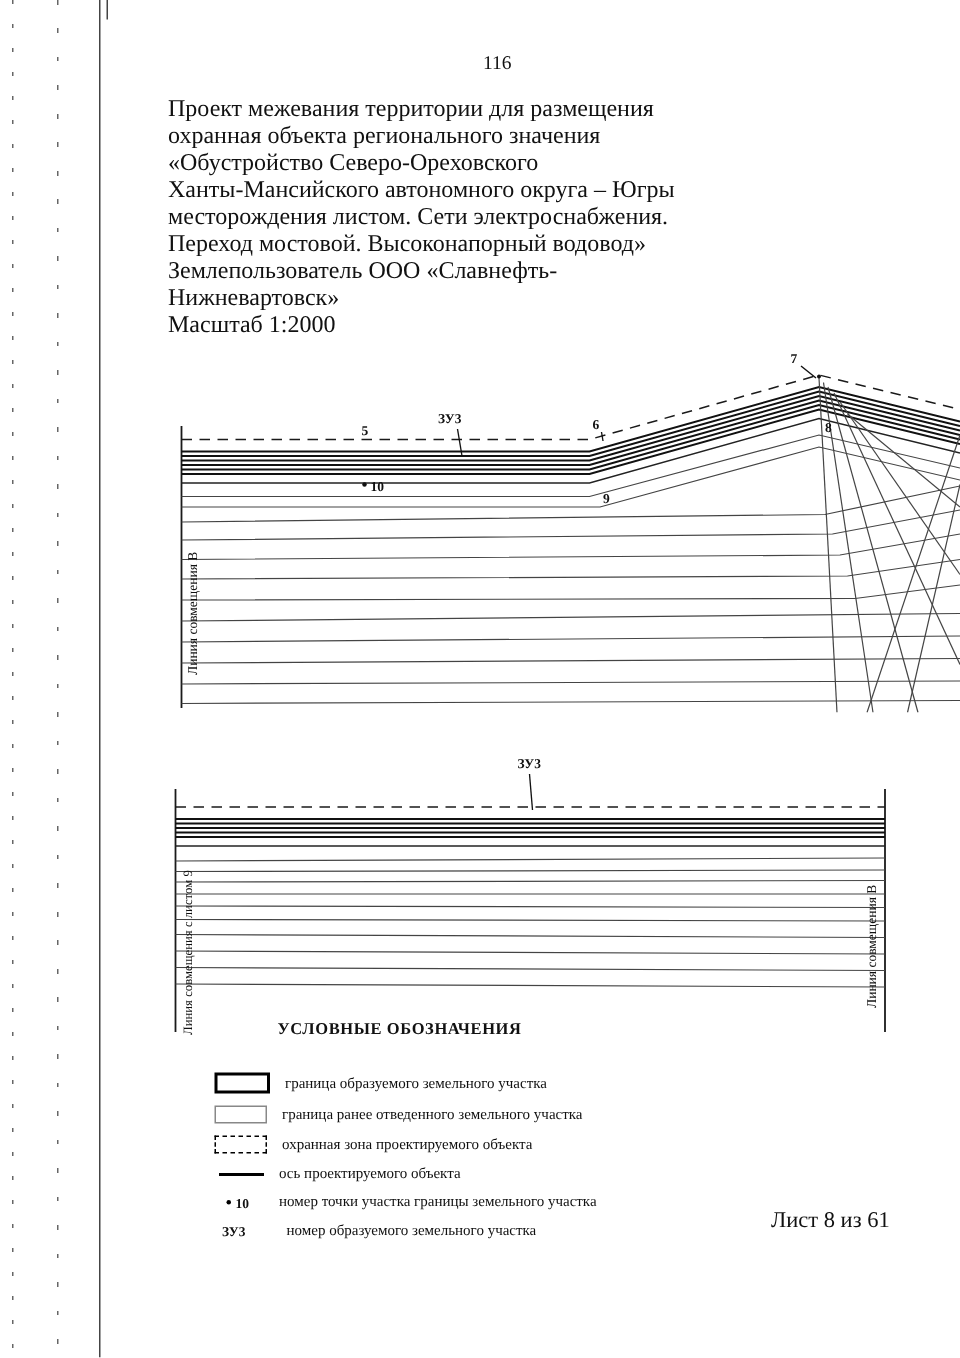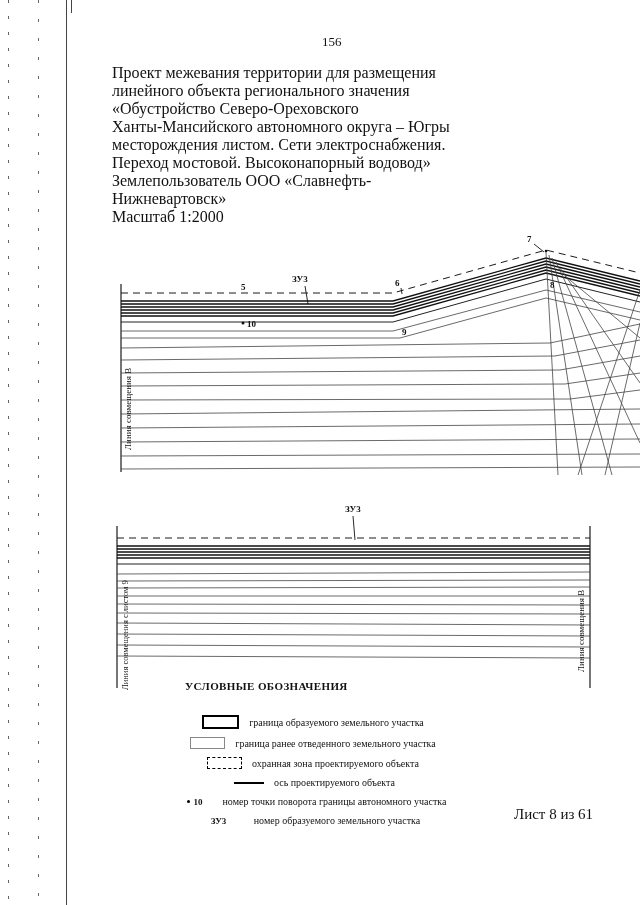--- a/index.html
+++ b/index.html
@@ -28,21 +28,21 @@
 
   .map-label { position:absolute; font-size:9px; font-weight:bold; line-height:10px; }
   .vlabel {
     position:absolute; font-size:9px; line-height:11px; white-space:nowrap;
     writing-mode:vertical-rl; transform:rotate(180deg); width:11px;
   }
   .vlabel.small { font-size:8.5px; }
 
   .legend { position:absolute; left:143px; top:680px; width:340px; }
   .legend-header { font-size:11px; font-weight:bold; letter-spacing:0.4px; margin-left:42px; margin-bottom:23px; }
-  .legend-row { display:flex; align-items:center; margin-bottom:8px; font-size:10px;justify-content:center; }
+  .legend-row { display:flex; align-items:center; margin-bottom:8px; font-size:10px; }
   .sym { width:33px; height:10px; margin-right:10px; flex:0 0 33px; position:relative; }
   .sym-solid  { border:2px solid #000; }
   .sym-thin   { border:1px solid #888; }
   .sym-dashed { border:1px dashed #000; }
   .sym-line   { height:0; border:0; border-top:2px solid #000; margin-top:0; width:30px; flex-basis:30px; margin-left:3px; margin-right:10px; }
   .sym-point  { display:flex; align-items:center; border:0; }
   .sym-point .dot { width:3px; height:3px; border-radius:50%; background:#000; margin-left:8px; margin-right:3px; }
   .sym-point b { font-size:9px; }
   .sym-zu { border:0; font-weight:bold; font-size:9px; display:flex; align-items:center; padding-left:5px; }
 
@@ -51,25 +51,25 @@
 </head>
 <body>
 
 <div>
 
   <div class="vdash1"></div>
   <div class="vdash2"></div>
   <div class="vrule"></div>
   <div class="vrule2"></div>
 
-  <div class="page-number">156</div>
+  <div class="page-number">116</div>
 
   <div class="title-block">
     <div>Проект межевания территории для размещения</div>
-    <div>линейного объекта регионального значения</div>
+    <div>охранная объекта регионального значения</div>
     <div>«Обустройство Северо-Ореховского</div>
     <div>Ханты-Мансийского автономного округа – Югры</div>
     <div>месторождения листом. Сети электроснабжения.</div>
     <div>Переход мостовой. Высоконапорный водовод»</div>
     <div>Землепользователь ООО «Славнефть-Нижневартовск»</div>
     <div>Масштаб 1:2000</div>
   </div>
 
   <div class="map map1">
     <svg width="530" height="247" viewBox="0 0 530 247">
@@ -195,21 +195,21 @@
     </div>
     <div class="legend-row">
       <span class="sym sym-line"></span>
       <span>ось проектируемого объекта</span>
     </div>
     <div class="legend-row">
       <span class="sym sym-point">
         <i class="dot"></i>
         <b>10</b>
       </span>
-      <span>номер точки поворота границы автономного участка</span>
+      <span>номер точки участка границы земельного участка</span>
     </div>
     <div class="legend-row">
       <span class="sym sym-zu">ЗУ3</span>
       <span>номер образуемого земельного участка</span>
     </div>
   </div>
 
   <div class="footer">Лист 8 из 61</div>
 
 </div>

